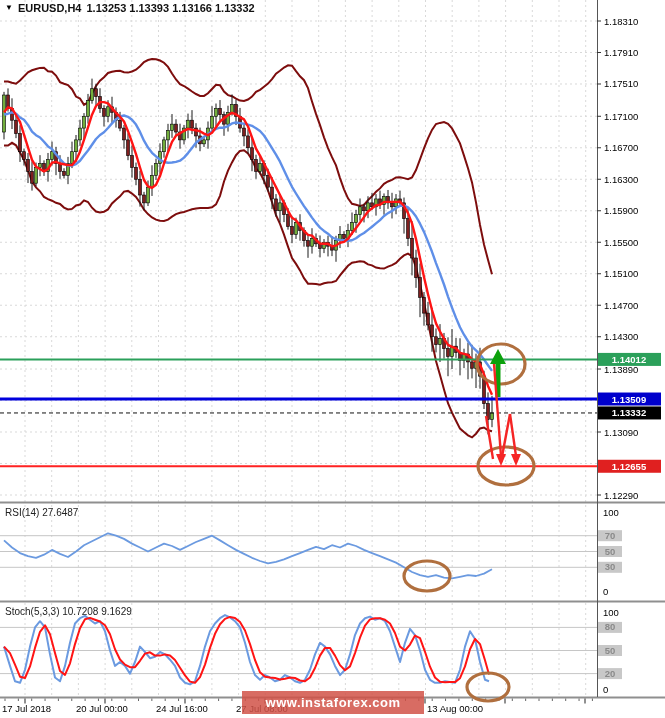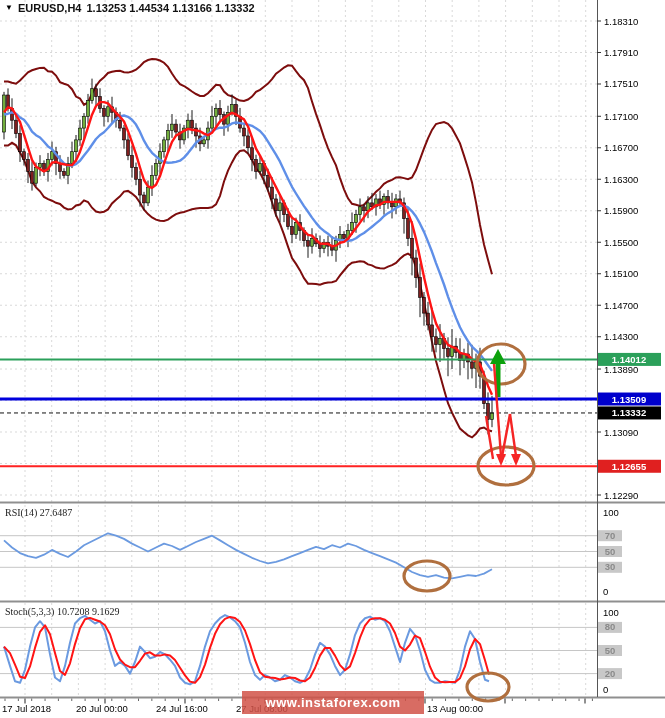--- a/index.html
+++ b/index.html
@@ -2,21 +2,21 @@
 <html><head>
 <meta charset="utf-8">
 <style>
   html,body{margin:0;padding:0;background:#888;}
   .screen{position:relative;width:665px;height:718px;background:#fff;outline:1px solid #9a9a9a;
           font-family:"Liberation Sans",sans-serif;overflow:hidden;}
   #chart-svg{position:absolute;left:0;top:0;}
   .title-bar{position:absolute;left:5px;top:2px;font-size:11px;font-weight:600;color:#111;
              display:flex;align-items:center;gap:5px;z-index:5;}
   .title-bar .tri{font-size:8px;line-height:1;color:#000;cursor:pointer;}
-  .ind-label{position:absolute;font-size:10px;color:#222;z-index:5;font-family:Liberation Serif, serif;}
+  .ind-label{position:absolute;font-size:10px;color:#222;z-index:5;}
   #rsi-label{left:5px;top:507px;}
   #stoch-label{left:5px;top:606px;text-align:right;}
   .watermark{position:absolute;left:242px;top:691px;width:182px;height:23px;
              background:rgba(209,82,72,0.85);color:#fff;font-weight:bold;font-size:13px;
              display:flex;align-items:center;justify-content:center;z-index:6;letter-spacing:.5px;}
 </style>
 </head>
 <body>
 
 <div class="screen">
@@ -519,20 +519,20 @@
         <line x1="510" y1="414" x2="516" y2="456" stroke="#f52525" stroke-width="2.4"></line>
         <polygon points="511,454 521,454 516,466" fill="#f52525"></polygon>
         <line x1="501" y1="462" x2="510" y2="414" stroke="#f52525" stroke-width="2.4"></line>
         <line x1="486" y1="416" x2="493" y2="459" stroke="#f52525" stroke-width="2.4"></line>
       </g>
     </svg>
 
   <div class="title-bar">
     <span class="tri">▼</span>
     <span>EURUSD,H4</span>
-    <span>1.13253 1.44534 1.13166 1.13332</span>
+    <span>1.13253 1.13393 1.13166 1.13332</span>
   </div>
 
   <div class="ind-label" id="rsi-label">RSI(14) 27.6487</div>
   <div class="ind-label" id="stoch-label">Stoch(5,3,3) 10.7208 9.1629</div>
 
   <div class="watermark">www.instaforex.com</div>
 </div>
 
 </body></html>

